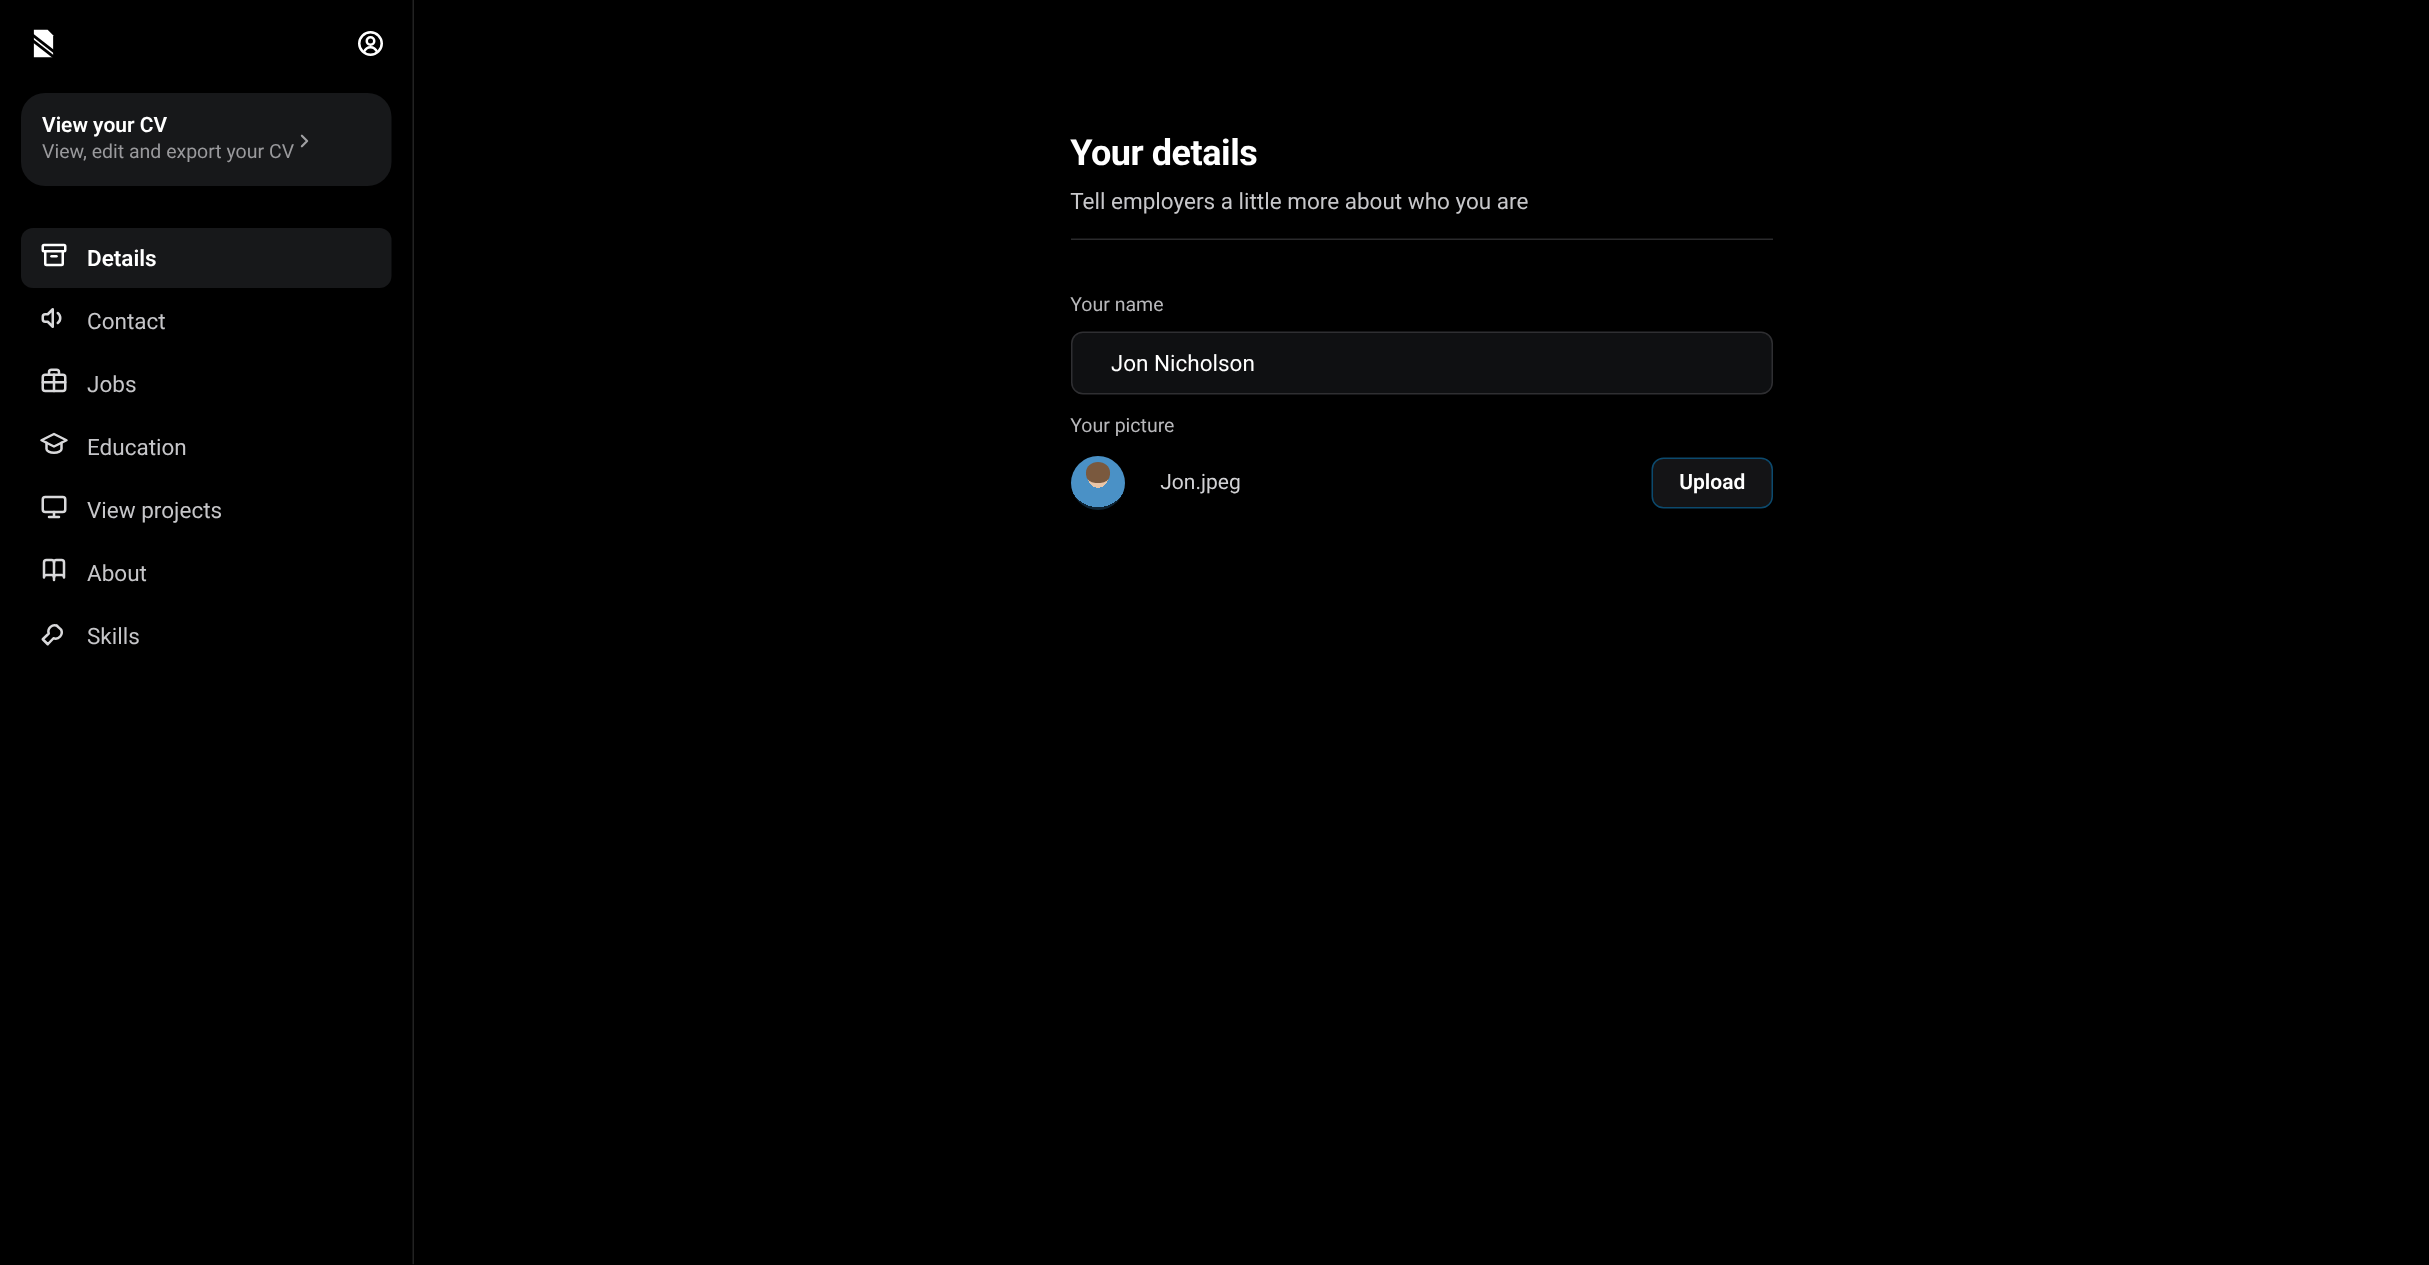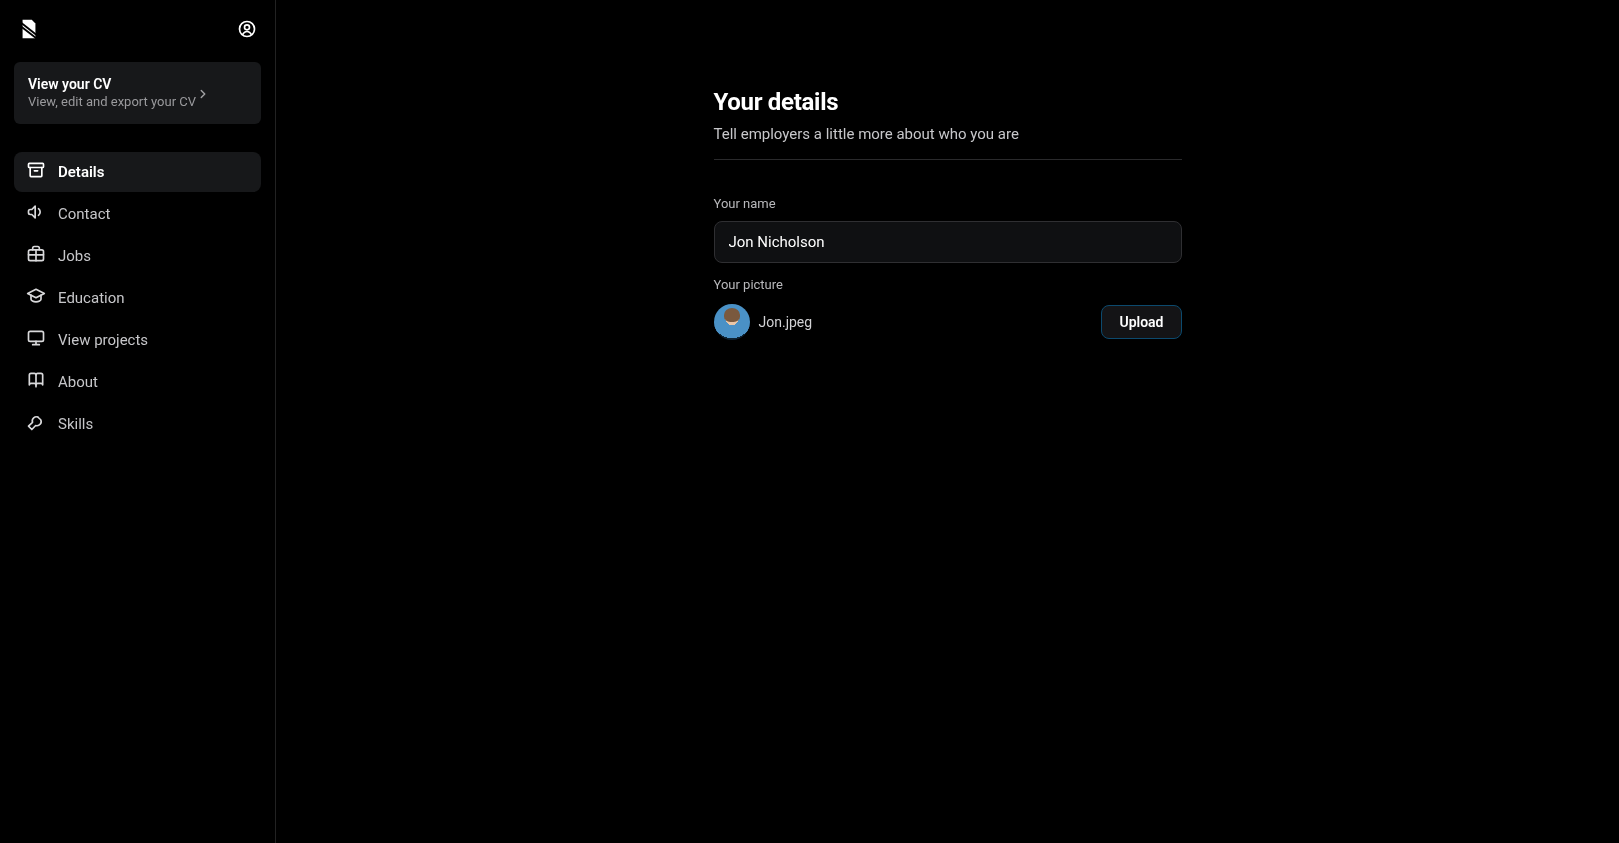--- a/index.html
+++ b/index.html
@@ -33,21 +33,21 @@
     .logo {
       width: 22px;
       height: 22px;
     }
     .user-icon {
       width: 20px;
       height: 20px;
     }
     .view-cv-card {
       background: #17181a;
-      border-radius: 6px;
+      border-radius: 16px;
       padding: 13px 14px;
       margin-top: 10px;
       display: flex;
       align-items: center;
       cursor: pointer;
     }
     .view-cv-text .title {
       font-size: 14px;
       font-weight: 600;
       color: #fff;
@@ -127,36 +127,36 @@
     .field-label {
       font-size: 13px;
       color: #b8b8bb;
     }
     .text-input {
       width: 100%;
       margin-top: 10px;
       background: #0f1012;
       border: 1px solid #2f2f32;
       border-radius: 8px;
-      padding: 11px 14px;
+      padding: 11px 26px;
       font-size: 15px;
       color: #fff;
       font-family: inherit;
       outline: none;
     }
     .picture-row {
       display: flex;
       align-items: center;
       justify-content: space-between;
       margin-top: 12px;
     }
     .picture-info {
       display: flex;
       align-items: center;
-      gap: 9px;
+      gap: 24px;
     }
     .avatar {
       width: 36px;
       height: 36px;
       border-radius: 50%;
       background: radial-gradient(circle at 50% 40%, #e9c6a8 0 24%, #4a91c6 24% 70%, #0e2333 70% 100%);
       position: relative;
       overflow: hidden;
     }
     .avatar::before {

